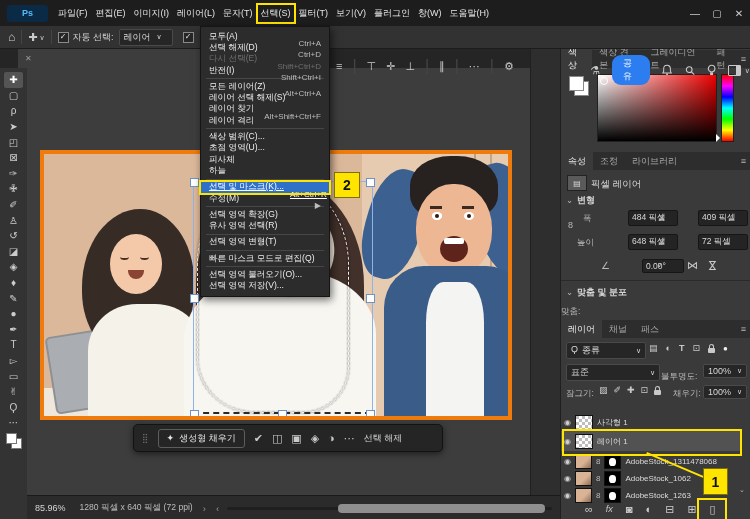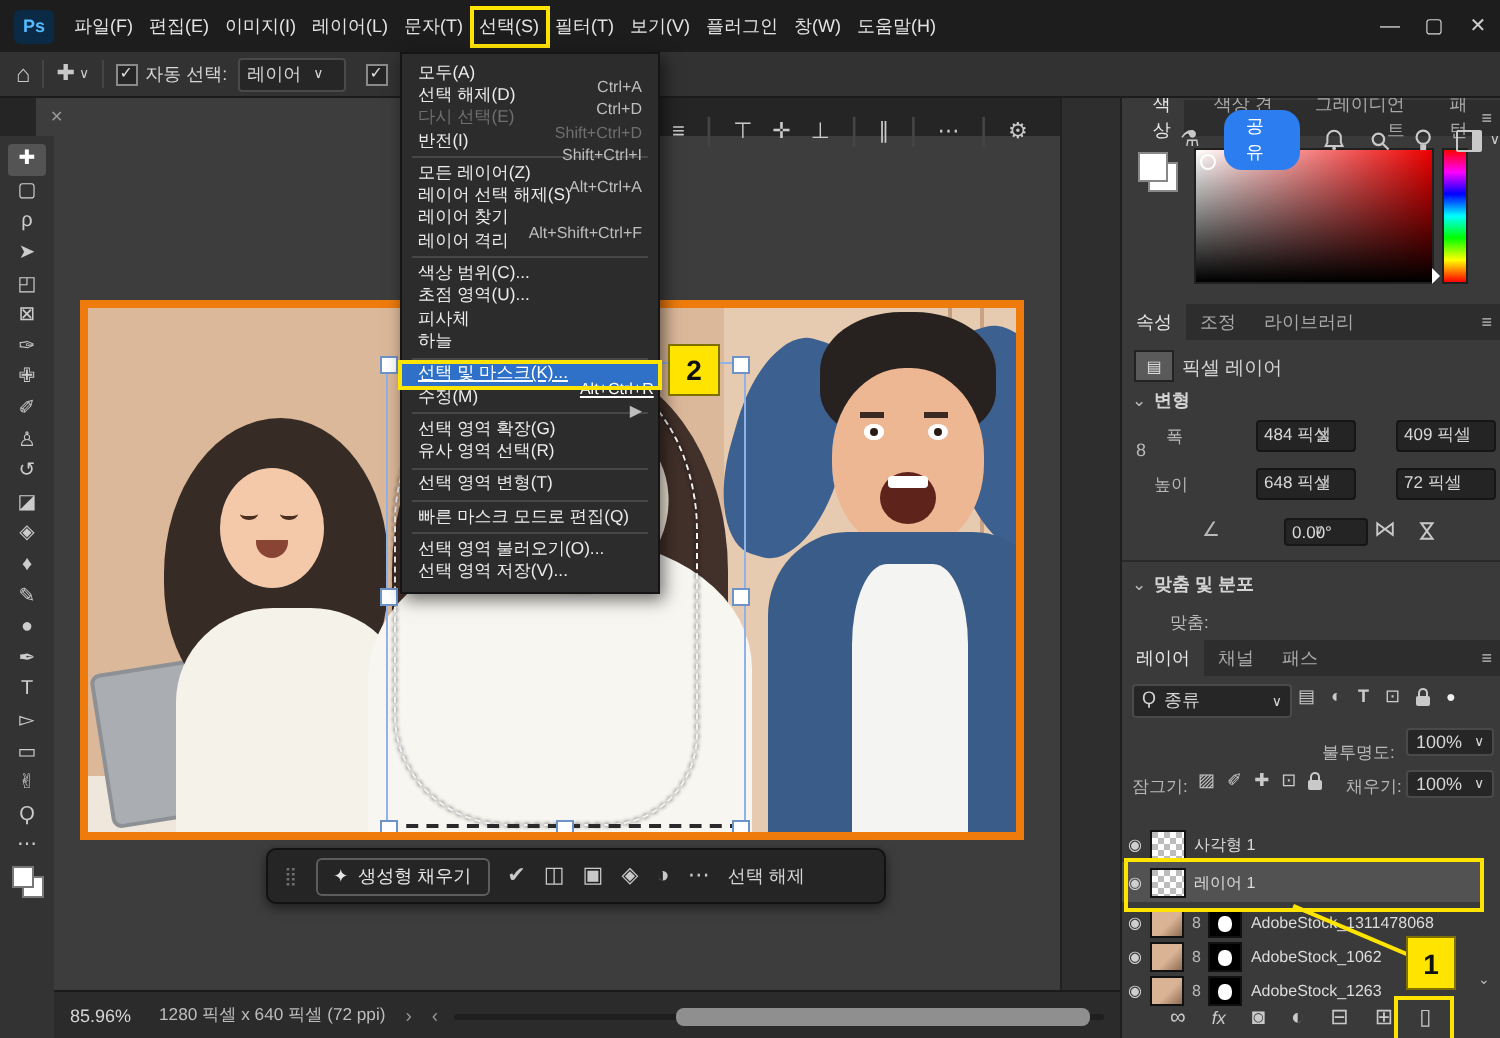--- a/index.html
+++ b/index.html
@@ -2,21 +2,21 @@
 <html><head>
 <meta charset="utf-8">
 <style>
   html,body{margin:0;padding:0;background:#323232;width:750px;height:519px;overflow:hidden;
     font-family:"Liberation Sans","DejaVu Sans",sans-serif;-webkit-font-smoothing:antialiased;}
   .abs{position:absolute;}
   .txt{color:#d6d6d6;font-size:9.5px;white-space:nowrap;}
   .ic{color:#c9c9c9;font-size:11px;line-height:1;}
   
   #titlebar{left:0;top:0;width:750px;height:26px;background:#1d1d1d;display:flex;align-items:center;z-index:40;}
-  .pslogo{width:20px;height:17px;background:#0a2a45;color:#54b9ff;font-size:9px;font-weight:bold;
+  .pslogo{width:41px;height:17px;background:#0a2a45;color:#54b9ff;font-size:9px;font-weight:bold;
     display:flex;align-items:center;justify-content:center;border-radius:3px;margin:0 6px 0 7px;}
   .mbar-item{color:#e3e3e3;font-size:9px;padding:2px 3px;margin:0 1px;white-space:nowrap;}
   .mbar-item.hl{outline:2px solid #ffe400;}
   .winbtn{color:#cfcfcf;font-size:10px;width:22px;text-align:center;}
   #optionsbar{left:0;top:26px;width:750px;height:22px;background:#323232;border-bottom:1px solid #1c1c1c;
     display:flex;align-items:center;z-index:10;}
   .vsep{width:1px;height:14px;background:#454545;margin:0 6px;}
   .cb{width:9px;height:9px;background:#262626;border:1px solid #8a8a8a;color:#e0e0e0;font-size:8px;
     line-height:8px;text-align:center;margin-right:4px;}
   .selbox{background:#262626;border:1px solid #4a4a4a;color:#d6d6d6;font-size:9px;padding:1px 4px;
@@ -51,21 +51,21 @@
   
   #ctaskbar{left:133px;top:424px;width:292px;height:26px;background:#252525;border:1px solid #121212;
     border-radius:5px;display:flex;align-items:center;gap:9px;padding:0 8px;z-index:8;
     box-shadow:0 2px 6px rgba(0,0,0,.5);}
   .genbtn{border:1px solid #5d5d5d;border-radius:3px;color:#e6e6e6;font-size:9px;padding:2px 8px;
     display:flex;gap:5px;align-items:center;}
   
   #collapsedstrip{left:530px;top:48px;width:30px;height:447px;background:#2e2e2e;border-left:1px solid #202020;z-index:4;}
   #rightpanel{left:560px;top:48px;width:190px;height:471px;background:#3a3a3a;border-left:1px solid #1f1f1f;z-index:4;}
   .ptabs{display:flex;align-items:center;height:18px;background:#2d2d2d;}
-  .ptab{color:#a9a9a9;font-size:9px;padding:0 7px;height:18px;display:flex;align-items:center;text-align:right;}
+  .ptab{color:#a9a9a9;font-size:9px;padding:0 7px;height:18px;display:flex;align-items:center;}
   .ptab.act{background:#3a3a3a;color:#e8e8e8;}
   .field{background:#242424;border:1px solid #161616;color:#d8d8d8;font-size:8.5px;padding:1px 3px;
     border-radius:2px;white-space:nowrap;margin-left:27px;}
   .seclab{color:#d4d4d4;font-size:9px;font-weight:bold;}
   .small{color:#b9b9b9;font-size:8.5px;white-space:nowrap;}
   .lrow{position:absolute;left:0;width:176px;height:17px;display:flex;align-items:center;gap:4px;padding-left:3px;}
   .lrow.sel{background:#525252;}
   .thumb{width:16px;height:13px;border:1px solid #111;
     background:repeating-conic-gradient(#ffffff 0 25%,#bdbdbd 0 50%) 0 0/6px 6px;}
   .pthumb{width:15px;height:13px;border:1px solid #111;background:linear-gradient(135deg,#d9b394 55%,#8d6b52 100%);}
@@ -399,21 +399,21 @@
   <span class="abs small" style="left:98px;top:189px">Y</span>
   <span class="abs field" style="left:110px;top:186px;width:42px">72 픽셀</span>
   <span class="abs small" style="left:40px;top:212px;font-size:10px">∠</span>
   <span class="abs field" style="left:54px;top:211px;width:34px">0.00°</span>
   <span class="abs small" style="left:96px;top:213px;font-size:7px">∨</span>
   <span class="abs ic" style="left:126px;top:212px">⋈</span>
   <span class="abs ic" style="left:146px;top:212px;display:inline-block;transform:rotate(90deg)">⋈</span>
   <div style="position:absolute;left:0;top:232px;width:190px;height:1px;background:#2a2a2a"></div>
   <span class="abs small" style="left:5px;top:239px">⌄</span>
   <span class="abs seclab" style="left:16px;top:238px">맞춤 및 분포</span>
-  <span class="abs small" style="left:24px;top:258px">맞춤:</span>
+  <span class="abs small" style="left:0;top:258px">맞춤:</span>
 
   <div class="ptabs" style="position:absolute;left:0;top:272px;width:190px">
     <div class="ptab act">레이어</div>
     <div class="ptab">채널</div>
     <div class="ptab">패스</div>
     <span style="margin-left:auto;margin-right:5px;color:#bdbdbd;font-size:9px">≡</span>
   </div>
   <div class="selbox" style="position:absolute;left:5px;top:294px;width:70px;justify-content:space-between">
     <span style="display:flex;gap:4px">
         <span>Ϙ</span>
@@ -421,20 +421,24 @@
       </span>
     <span style="font-size:7px">∨</span>
   </div>
   <div style="position:absolute;left:88px;top:296px;display:flex;gap:8px;align-items:center">
     <span class="ic" style="font-size:9px">▤</span>
     <span class="ic" style="font-size:9px">◐</span>
     <span class="ic" style="font-size:9px;font-weight:bold">T</span>
     <span class="ic" style="font-size:9px">⊡</span>
     <span class="lockic"></span>
     <span class="ic" style="font-size:8px;color:#f0f0f0">●</span>
+  </div>
+  <div class="selbox" style="position:absolute;left:5px;top:316px;width:84px;justify-content:space-between">
+    <span>표준</span>
+      <span style="font-size:7px">∨</span>
   </div>
   <span class="abs small" style="left:100px;top:323px">불투명도:</span>
   <div class="selbox" style="position:absolute;left:142px;top:316px;width:34px;justify-content:space-between">
     <span>100%</span>
       <span style="font-size:7px">∨</span>
   </div>
   <span class="abs small" style="left:5px;top:340px">잠그기:</span>
   <div style="position:absolute;left:38px;top:338px;display:flex;gap:6px;align-items:center">
     <span class="ic" style="font-size:9px">▨</span>
     <span class="ic" style="font-size:9px">✐</span>

